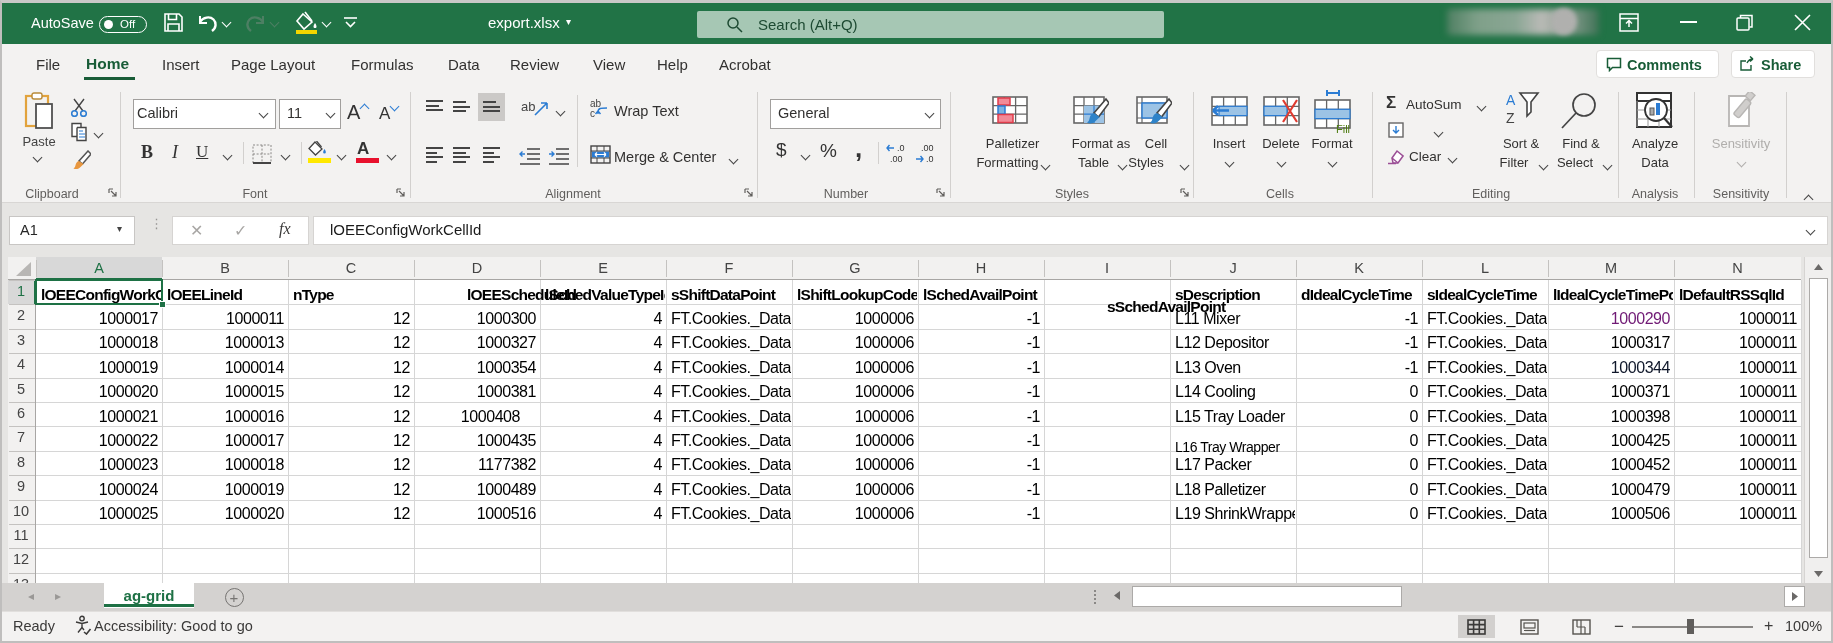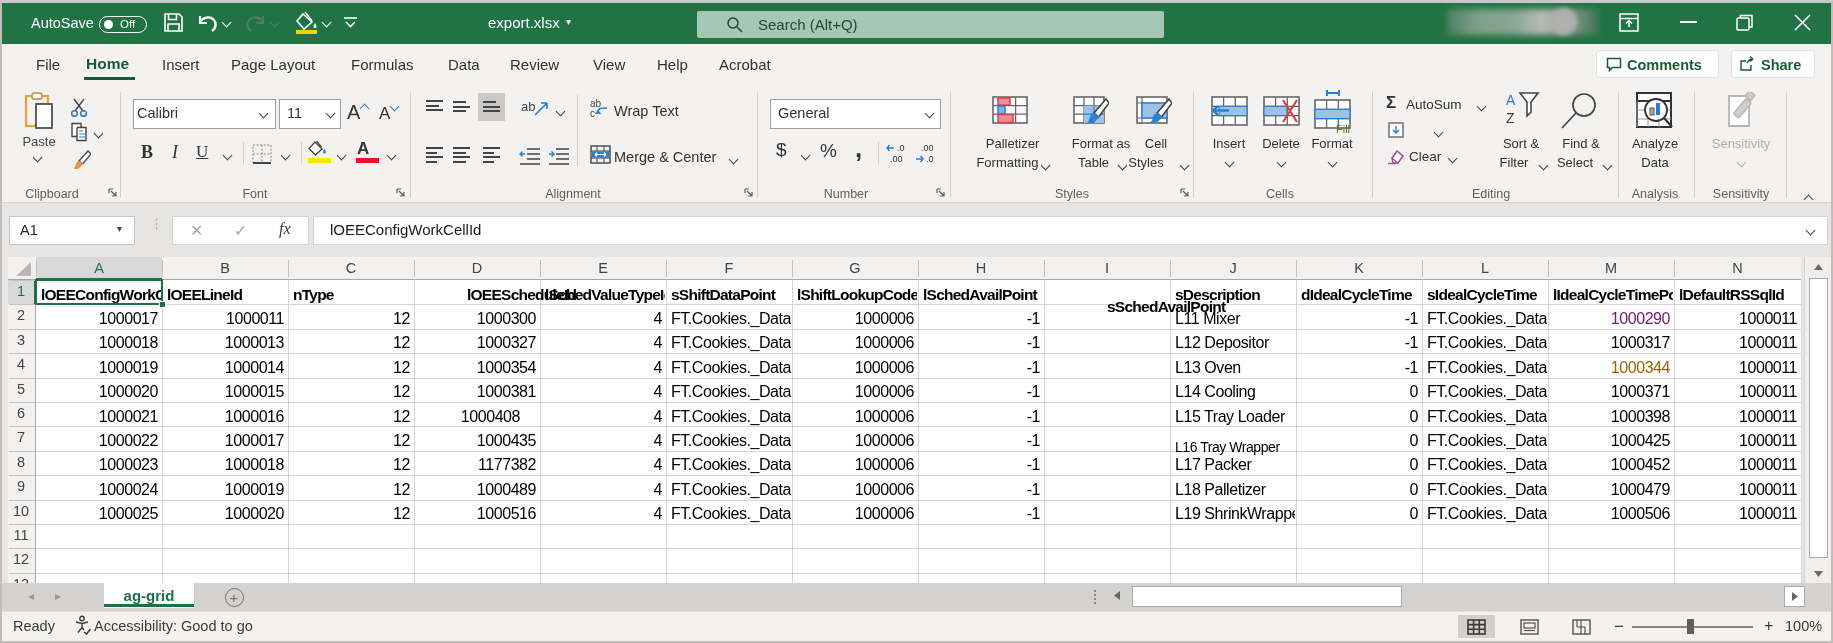--- a/index.html
+++ b/index.html
@@ -494,21 +494,21 @@
 <div class="ab" style="left:163px;top:357.7px;width:117px;padding:0 4px;height:19px;overflow:hidden;white-space:nowrap;color:#000;font-size:16px;letter-spacing:-0.45px;line-height:19px;text-align:right;">1000014</div>
 <div class="ab" style="left:289px;top:357.7px;width:117px;padding:0 4px;height:19px;overflow:hidden;white-space:nowrap;color:#000;font-size:16px;letter-spacing:-0.45px;line-height:19px;text-align:right;">12</div>
 <div class="ab" style="left:415px;top:357.7px;width:117px;padding:0 4px;height:19px;overflow:hidden;white-space:nowrap;color:#000;font-size:16px;letter-spacing:-0.45px;line-height:19px;text-align:right;">1000354</div>
 <div class="ab" style="left:541px;top:357.7px;width:117px;padding:0 4px;height:19px;overflow:hidden;white-space:nowrap;color:#000;font-size:16px;letter-spacing:-0.45px;line-height:19px;text-align:right;">4</div>
 <div class="ab" style="left:667px;top:357.7px;width:119px;padding:0 1px 0 4px;height:19px;overflow:hidden;white-space:nowrap;color:#000;font-size:16px;letter-spacing:-0.45px;line-height:19px;text-align:left;">FT.Cookies._DataPoint</div>
 <div class="ab" style="left:793px;top:357.7px;width:117px;padding:0 4px;height:19px;overflow:hidden;white-space:nowrap;color:#000;font-size:16px;letter-spacing:-0.45px;line-height:19px;text-align:right;">1000006</div>
 <div class="ab" style="left:919px;top:357.7px;width:117px;padding:0 4px;height:19px;overflow:hidden;white-space:nowrap;color:#000;font-size:16px;letter-spacing:-0.45px;line-height:19px;text-align:right;">-1</div>
 <div class="ab" style="left:1171px;top:357.7px;width:119px;padding:0 1px 0 4px;height:19px;overflow:hidden;white-space:nowrap;color:#000;font-size:16px;letter-spacing:-0.45px;line-height:19px;text-align:left;">L13 Oven</div>
 <div class="ab" style="left:1297px;top:357.7px;width:117px;padding:0 4px;height:19px;overflow:hidden;white-space:nowrap;color:#000;font-size:16px;letter-spacing:-0.45px;line-height:19px;text-align:right;">-1</div>
 <div class="ab" style="left:1423px;top:357.7px;width:119px;padding:0 1px 0 4px;height:19px;overflow:hidden;white-space:nowrap;color:#000;font-size:16px;letter-spacing:-0.45px;line-height:19px;text-align:left;">FT.Cookies._DataPoint</div>
-<div class="ab" style="left:1549px;top:357.7px;width:117px;padding:0 4px;height:19px;overflow:hidden;white-space:nowrap;color:#a16207;font-size:16px;letter-spacing:-0.45px;line-height:19px;text-align:right;">1000344</div>
+<div class="ab" style="left:1549px;top:357.7px;width:117px;padding:0 4px;height:19px;overflow:hidden;white-space:nowrap;color:#0f172a;font-size:16px;letter-spacing:-0.45px;line-height:19px;text-align:right;">1000344</div>
 <div class="ab" style="left:1675px;top:357.7px;width:118px;padding:0 4px;height:19px;overflow:hidden;white-space:nowrap;color:#000;font-size:16px;letter-spacing:-0.45px;line-height:19px;text-align:right;">1000011</div>
 <div class="ab" style="left:37px;top:382.1px;width:117px;padding:0 4px;height:19px;overflow:hidden;white-space:nowrap;color:#000;font-size:16px;letter-spacing:-0.45px;line-height:19px;text-align:right;">1000020</div>
 <div class="ab" style="left:163px;top:382.1px;width:117px;padding:0 4px;height:19px;overflow:hidden;white-space:nowrap;color:#000;font-size:16px;letter-spacing:-0.45px;line-height:19px;text-align:right;">1000015</div>
 <div class="ab" style="left:289px;top:382.1px;width:117px;padding:0 4px;height:19px;overflow:hidden;white-space:nowrap;color:#000;font-size:16px;letter-spacing:-0.45px;line-height:19px;text-align:right;">12</div>
 <div class="ab" style="left:415px;top:382.1px;width:117px;padding:0 4px;height:19px;overflow:hidden;white-space:nowrap;color:#000;font-size:16px;letter-spacing:-0.45px;line-height:19px;text-align:right;">1000381</div>
 <div class="ab" style="left:541px;top:382.1px;width:117px;padding:0 4px;height:19px;overflow:hidden;white-space:nowrap;color:#000;font-size:16px;letter-spacing:-0.45px;line-height:19px;text-align:right;">4</div>
 <div class="ab" style="left:667px;top:382.1px;width:119px;padding:0 1px 0 4px;height:19px;overflow:hidden;white-space:nowrap;color:#000;font-size:16px;letter-spacing:-0.45px;line-height:19px;text-align:left;">FT.Cookies._DataPoint</div>
 <div class="ab" style="left:793px;top:382.1px;width:117px;padding:0 4px;height:19px;overflow:hidden;white-space:nowrap;color:#000;font-size:16px;letter-spacing:-0.45px;line-height:19px;text-align:right;">1000006</div>
 <div class="ab" style="left:919px;top:382.1px;width:117px;padding:0 4px;height:19px;overflow:hidden;white-space:nowrap;color:#000;font-size:16px;letter-spacing:-0.45px;line-height:19px;text-align:right;">-1</div>
 <div class="ab" style="left:1171px;top:382.1px;width:119px;padding:0 1px 0 4px;height:19px;overflow:hidden;white-space:nowrap;color:#000;font-size:16px;letter-spacing:-0.45px;line-height:19px;text-align:left;">L14 Cooling</div>

